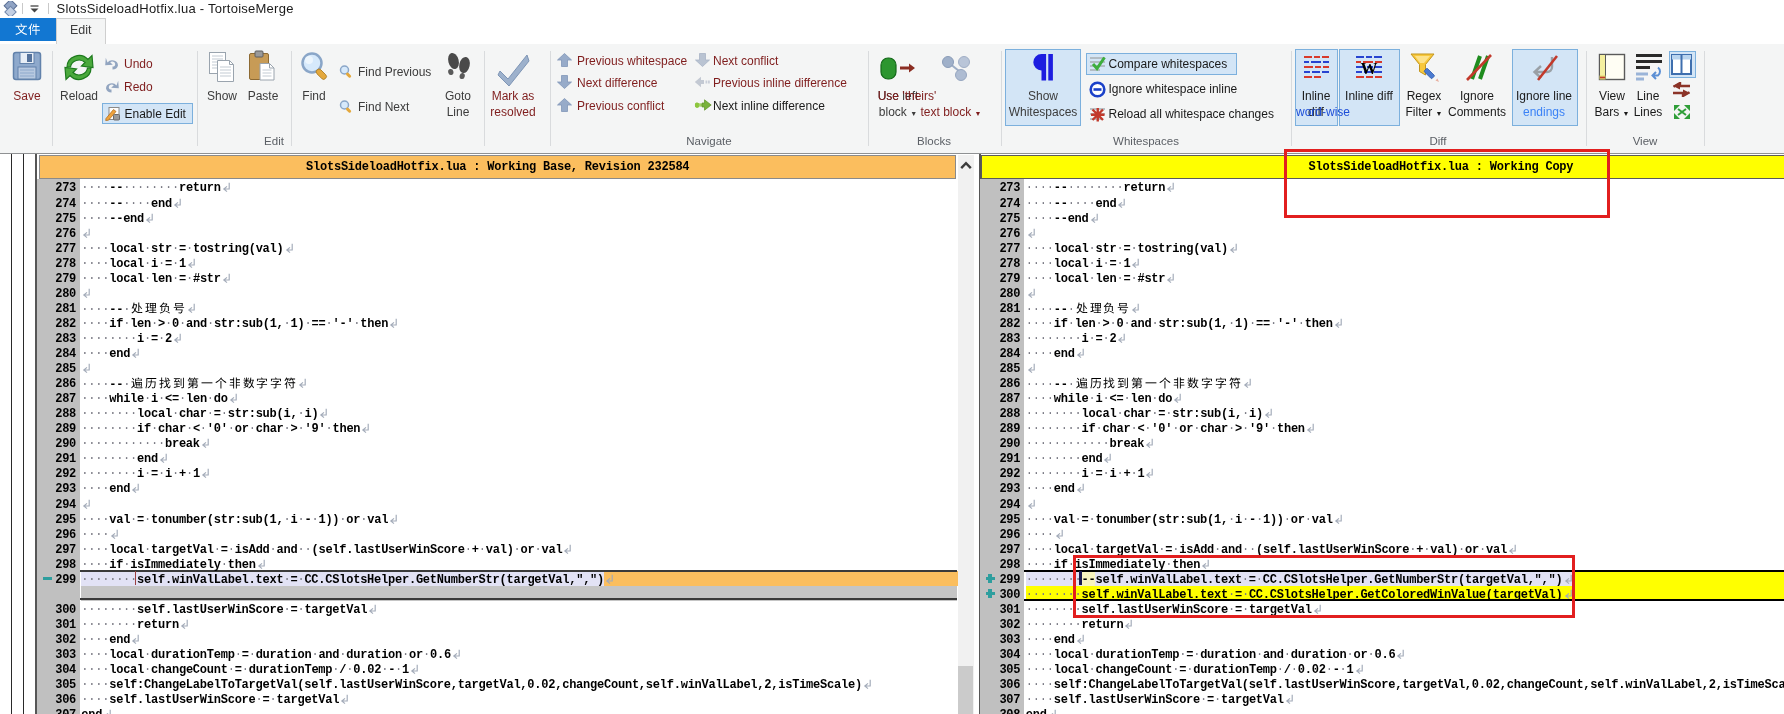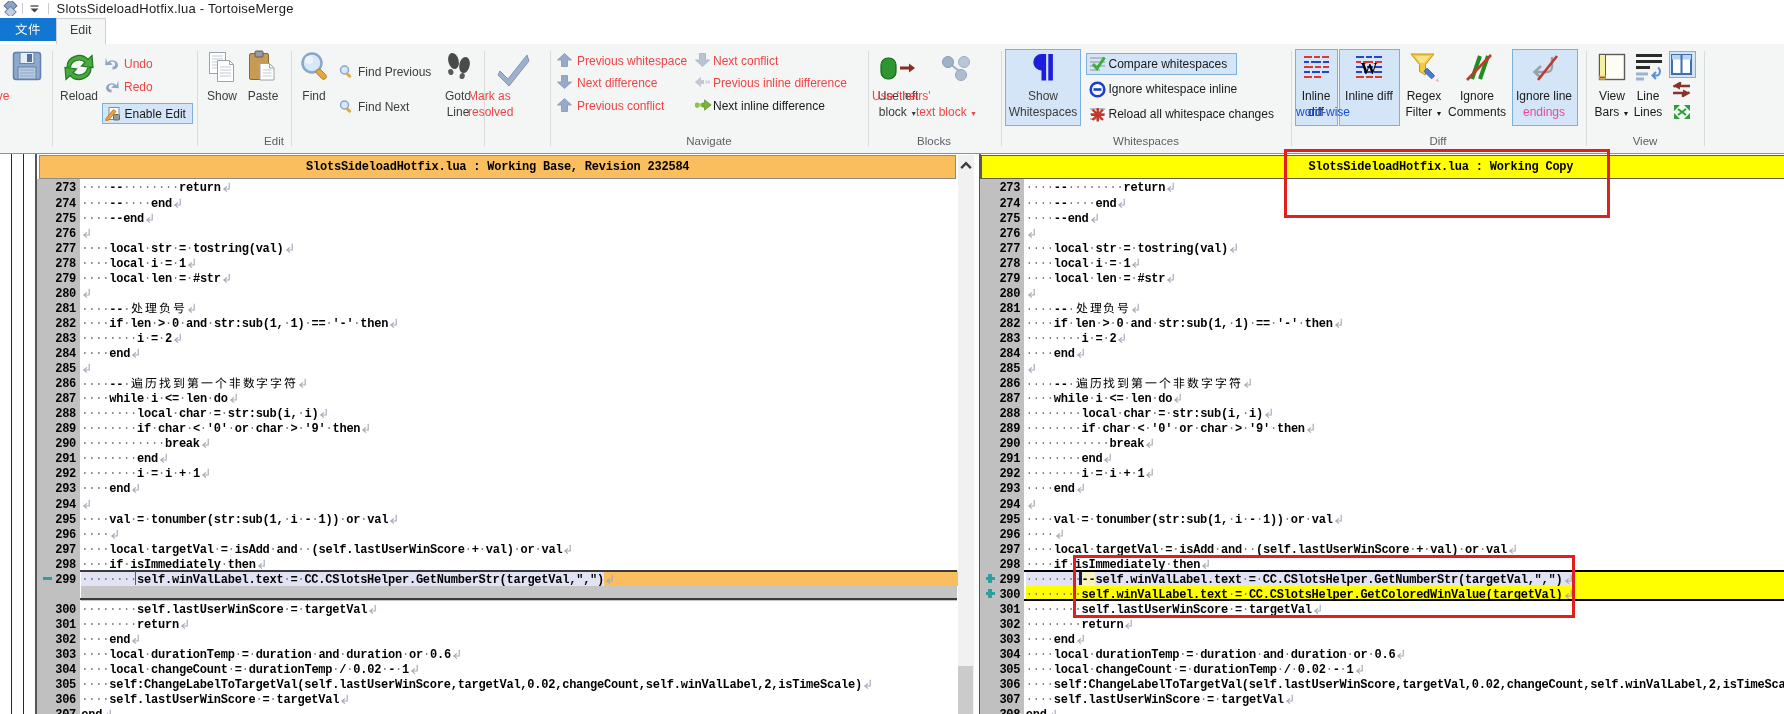--- a/index.html
+++ b/index.html
@@ -2,21 +2,21 @@
 <html><head><meta charset="utf-8"><style>html,body{margin:0;padding:0;overflow:hidden}
 body{width:1784px;height:714px;position:relative;overflow:hidden;background:#fff;font-family:"Liberation Sans",sans-serif}
 .a{position:absolute}
 .cl{position:absolute;font:bold 12px "Liberation Mono",monospace;letter-spacing:-0.232px;white-space:pre;color:#000;line-height:15.05px;height:15.05px}
 .ln{position:absolute;font:bold 12px "Liberation Mono",monospace;letter-spacing:-0.232px;color:#000;line-height:15.05px;height:15.05px;text-align:right}
 i{font-style:normal;color:#7b7b85;font-weight:normal}
 .k{vertical-align:-1.4px;margin:0 1.02px}
 .r{vertical-align:-1.8px}
 .hdr{position:absolute;font:bold 12px "Liberation Mono",monospace;letter-spacing:-0.232px;color:#000;display:flex;align-items:center;justify-content:center}
 .lbl{position:absolute;font-size:12px;color:#3c3c3c;text-align:center;white-space:nowrap}
-.lblg{position:absolute;font-size:12px;color:#ef4444;text-align:left;white-space:nowrap}
+.lblg{position:absolute;font-size:12px;color:#7f1d1d;text-align:center;white-space:nowrap}
 .glbl{position:absolute;font-size:11.5px;color:#5c6066;text-align:center;white-space:nowrap}
 .sep{position:absolute;width:1px;background:#d9dbdd;top:51px;height:95px}
 .hl{position:absolute;background:#d3e5f6;border:1px solid #7cb0dd}
 </style></head><body>
 <svg width="0" height="0" style="position:absolute">
     <defs>
       <symbol id="cr" viewBox="0 0 10 12">
         <path d="M8.2 1.8 V8 H4 M6 5.4 L2.8 8 L6 10.6" fill="none" stroke="#a2aab8" stroke-width="1.15"></path>
       </symbol>
       <symbol id="z0" viewBox="0 0 1000 1000">
@@ -280,21 +280,21 @@
 <path d="M31 3 L7 28" stroke="#c2392b" stroke-width="2.6"></path>
   </svg>
 <div class="lbl" style="left:1447.0px;top:89.0px;width:60px;color:#1a1a1a">Ignore</div>
 <div class="lbl" style="left:1447.0px;top:105.0px;width:60px;color:#1a1a1a">Comments</div>
 <div class="hl" style="left:1511.5px;top:49px;width:66px;height:76.5px;box-sizing:border-box"></div>
 <svg class="a" style="left:1528px;top:53px" width="32" height="30">
 <path d="M24 4 V14 a5 5 0 0 1 -5 5 H8 M13 13 L6.5 19 L13 25" fill="none" stroke="#9aa0a6" stroke-width="2.4"></path>
 <path d="M29 3 L10 27" stroke="#c2392b" stroke-width="2.6"></path>
   </svg>
 <div class="lbl" style="left:1511.0px;top:89.0px;width:66px;color:#1a1a1a">Ignore line</div>
-<div class="lbl" style="left:1511.0px;top:105.0px;width:66px;color:#ec4899">endings</div>
+<div class="lbl" style="left:1511.0px;top:105.0px;width:66px;color:#3b82f6">endings</div>
 <div class="sep" style="left:1586.0px"></div>
 <div class="glbl" style="left:1378.0px;top:134.5px;width:120px">Diff</div>
 <svg class="a" style="left:1597px;top:52px" width="31" height="31">
 <rect x="2.5" y="2.5" width="25" height="25" fill="#fffef4" stroke="#5a5a5a" stroke-width="1.4"></rect>
 <rect x="2.5" y="2.5" width="6" height="25" fill="#f5f0a0" stroke="#5a5a5a" stroke-width="1"></rect>
 <rect x="2.5" y="23.5" width="6" height="4" fill="#e0d870"></rect>
 <path d="M3 25.5 h5" stroke="#c23b2e" stroke-width="1.6"></path>
   </svg>
 <div class="lbl" style="left:1590.0px;top:89.0px;width:44px;color:#1a1a1a">View</div>
 <div class="lbl" style="left:1590.0px;top:105.0px;width:44px;color:#1a1a1a">Bars <span style="font-size:7px">▼</span></div>

